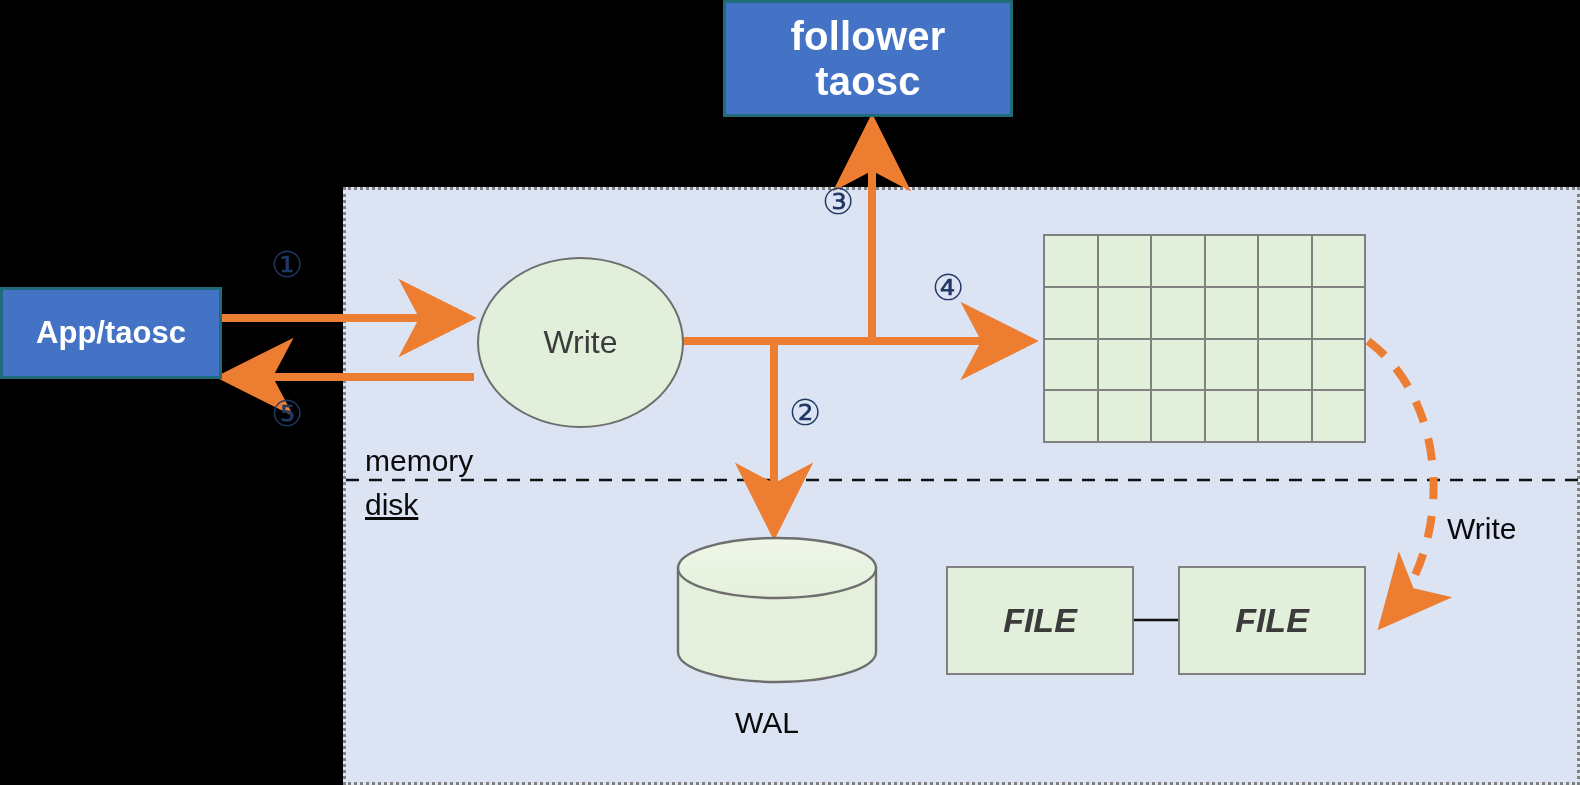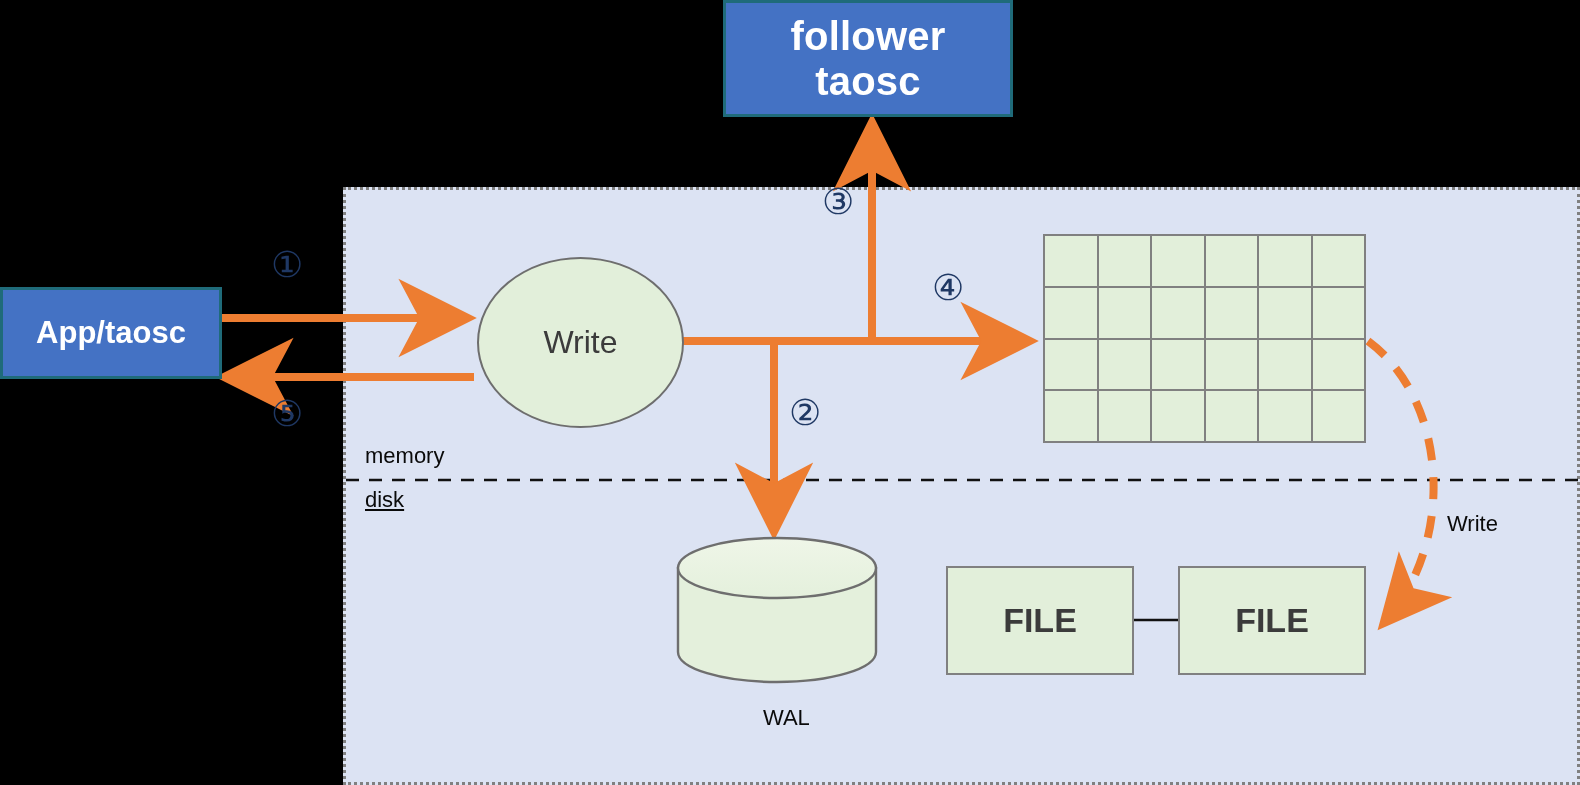--- a/index.html
+++ b/index.html
@@ -95,27 +95,28 @@
     position: absolute;
     background: #E2EFDA;
     border: 2.4px solid #808080;
     box-sizing: border-box;
     display: flex;
     align-items: center;
     justify-content: center;
     font-weight: bold;
     font-size: 34px;
     color: #3B3B3B;
+    font-style: italic;
   }
   #file-box-1 { left: 946px; top: 566px; width: 188px; height: 109px; }
   #file-box-2 { left: 1178px; top: 566px; width: 188px; height: 109px; }
   
   .plain {
     color: #0A0A0A;
-    font-size: 22px;
+    font-size: 30px;
   }
   .circ-num {
     color: #1F3864;
     font-size: 36px;
     font-weight: 400;
   }
 </style>
 </head>
 <body>
 
@@ -207,21 +208,21 @@
   <div id="file-box-2" class="filebox">
     <span>FILE</span>
   </div>
 
   <div class="txt plain" style="left:365px; top:444px;">memory</div>
 
   <div class="txt plain" style="left:365px; top:488px;text-decoration:underline;">disk</div>
 
   <div class="txt plain" style="left:1447px; top:512px;">Write</div>
 
-  <div class="txt plain" style="left:763px; top:706px;">WAL</div>
+  <div class="txt plain" style="left:735px; top:706px;">WAL</div>
 
 
   <div class="txt circ-num" style="left:271px; top:245px;">①</div>
 
   <div class="txt circ-num" style="left:789px; top:393px;">②</div>
 
   <div class="txt circ-num" style="left:822px; top:182px;">③</div>
 
   <div class="txt circ-num" style="left:932px; top:268px;">④</div>
 

